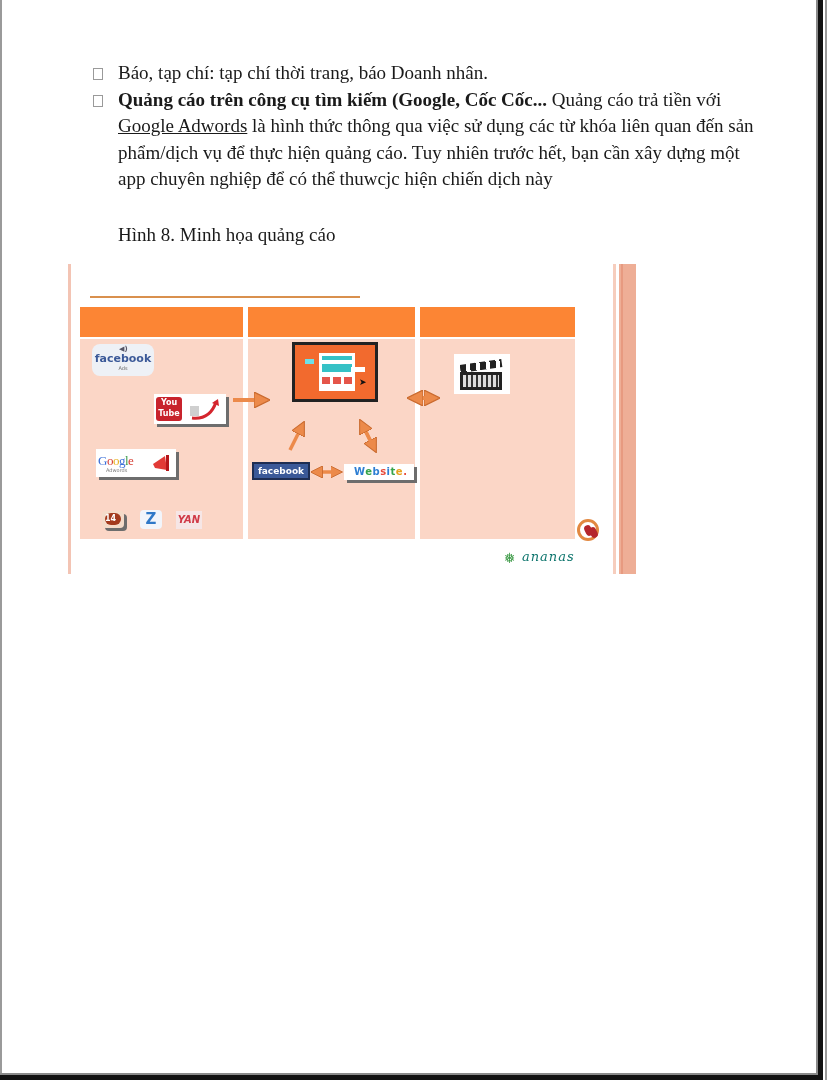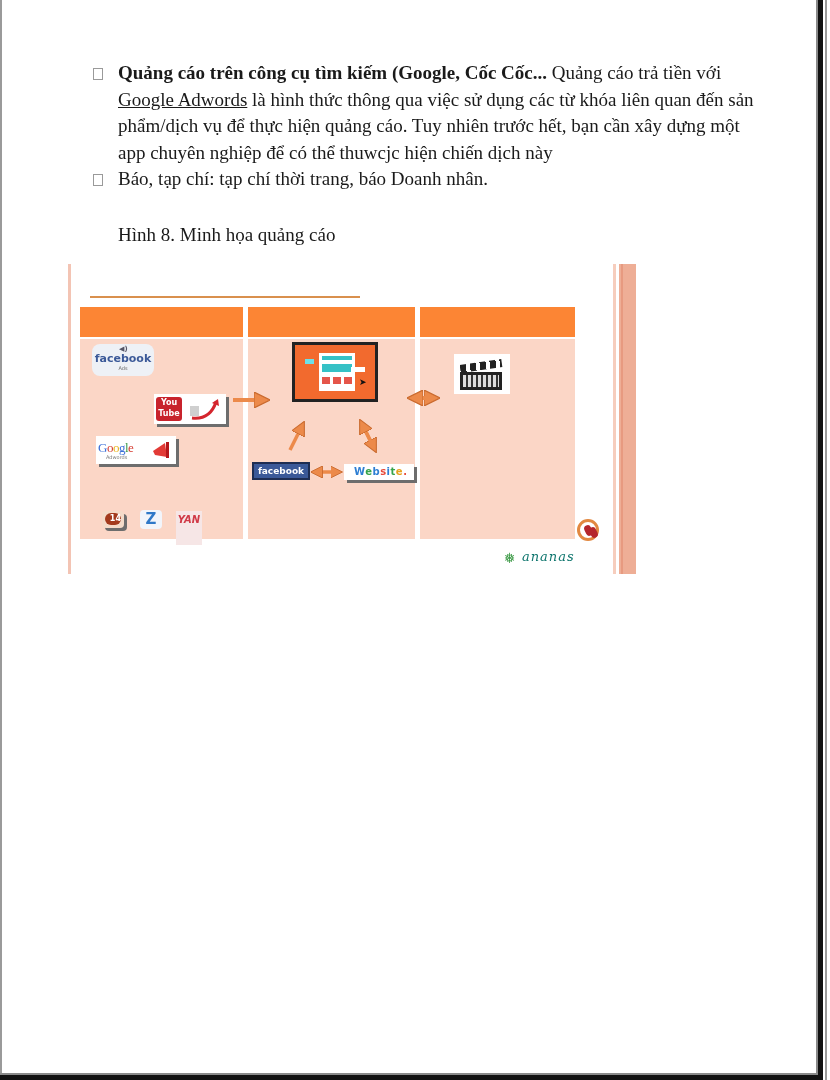--- a/index.html
+++ b/index.html
@@ -50,34 +50,34 @@
     .fb-ads .sub { display: block; font-size: 5px; color: #666; font-weight: normal; }
     .fb-ads .mega { position: absolute; left: 27px; top: 1px; font-size: 7px; color: #556; }
     .youtube {
       left: 86px; top: 130px; width: 72px; height: 30px; background: #fff;
       box-shadow: 3px 3px 0 #6d6d6d;
     }
     .yt-box { position: absolute; left: 2px; top: 3px; width: 26px; height: 24px; background: #c8232c; border-radius: 3px;
       color: #fff; font-size: 8px; font-weight: bold; text-align: center; line-height: 11px; }
     .yt-arrow { position: absolute; left: 34px; top: 4px; width: 34px; height: 22px; }
     .google {
-      left: 28px; top: 172px; width: 80px; height: 28px; background: #fff;
+      left: 28px; top: 185px; width: 80px; height: 28px; background: #fff;
       box-shadow: 3px 3px 0 #6d6d6d;
     }
     .google-word { position: absolute; left: 2px; top: 4px; font-family: "Liberation Serif", serif; font-size: 13px; letter-spacing: -0.5px; }
     .google-sub { position: absolute; left: 10px; top: 18px; font-size: 5px; color: #777; }
     .google-mega { position: absolute; left: 55px; top: 3px; width: 22px; height: 22px; }
     .tiny-logos { left: 34px; top: 245px; width: 110px; height: 22px; }
     .t14 { position: absolute; left: 0; top: 2px; width: 22px; height: 17px; background: #f4dbc9; box-shadow: 3px 3px 0 #6d6d6d;
       border-radius: 4px; }
     .t14 span { position: absolute; left: 3px; top: 2px; width: 16px; height: 12px; background: #a33a1d; border-radius: 6px;
-      color: #fff; font-size: 8px; font-weight: bold; text-align: right; line-height: 12px; }
+      color: #fff; font-size: 8px; font-weight: bold; text-align: left; line-height: 12px; }
     .tz { position: absolute; left: 38px; top: 1px; width: 22px; height: 19px; background: #f2f5fb; border-radius: 4px;
       color: #2f78c8; font-weight: bold; font-size: 15px; text-align: center; line-height: 19px; }
-    .tyn { position: absolute; left: 74px; top: 2px; width: 26px; height: 34px; background: #f6e6e6;
+    .tyn { position: absolute; left: 74px; top: 2px; width: 26px; height: 18px; background: #f6e6e6;
       color: #d03a48; font-weight: bold; font-size: 10px; text-align: center; line-height: 18px; font-style: italic; }
 
     .app-box { left: 224px; top: 78px; width: 86px; height: 60px; background: #f26a2e; border: 3px solid #222; }
     .app-screen { position: absolute; left: 24px; top: 8px; width: 36px; height: 38px; background: #fff; }
     .app-screen .bar1 { position: absolute; left: 3px; top: 3px; width: 30px; height: 4px; background: #35c1c6; }
     .app-screen .bar2 { position: absolute; left: 3px; top: 11px; width: 30px; height: 8px; background: #35c1c6; }
     .app-screen .sq { position: absolute; top: 24px; width: 8px; height: 7px; background: #e5554a; }
     .app-tag { position: absolute; left: 10px; top: 14px; width: 9px; height: 5px; background: #6ce0e8; }
     .app-input { position: absolute; left: 56px; top: 22px; width: 14px; height: 5px; background: #fff; }
     .app-cursor { position: absolute; left: 64px; top: 32px; font-size: 9px; color: #111; }
@@ -115,25 +115,25 @@
   <div class="frame-right-inner"></div>
   <div class="frame-right-outer"></div>
   <div class="frame-right-edge"></div>
   <div class="frame-bottom-inner"></div>
   <div class="frame-bottom"></div>
 </div>
 
 <div class="text-block">
   <div class="bullet-item">
     <span class="bullet-box"></span>
-    <span class="bold">Quảng cáo trên công cụ tìm kiếm (Google, Cốc Cốc...</span><span> Quảng cáo trả tiền với </span><span class="link">Google Adwords</span><span> là hình thức thông qua việc sử dụng các từ khóa liên quan đến sản phẩm/dịch vụ để thực hiện quảng cáo. Tuy nhiên trước hết, bạn cần xây dựng một app chuyên nghiệp để có thể thuwcjc hiện chiến dịch này</span>
+    <span>Báo, tạp chí: tạp chí thời trang, báo Doanh nhân.</span>
   </div>
   <div class="bullet-item">
     <span class="bullet-box"></span>
-    <span>Báo, tạp chí: tạp chí thời trang, báo Doanh nhân.</span>
+    <span class="bold">Quảng cáo trên công cụ tìm kiếm (Google, Cốc Cốc...</span><span> Quảng cáo trả tiền với </span><span class="link">Google Adwords</span><span> là hình thức thông qua việc sử dụng các từ khóa liên quan đến sản phẩm/dịch vụ để thực hiện quảng cáo. Tuy nhiên trước hết, bạn cần xây dựng một app chuyên nghiệp để có thể thuwcjc hiện chiến dịch này</span>
   </div>
 </div>
 
 <div class="caption">Hình 8. Minh họa quảng cáo</div>
 
 <div class="figure">
   <div class="fig-left-bar"></div>
   <div class="fig-right-thin"></div>
   <div class="fig-right-bar"></div>
   <div class="fig-right-bar-line"></div>

